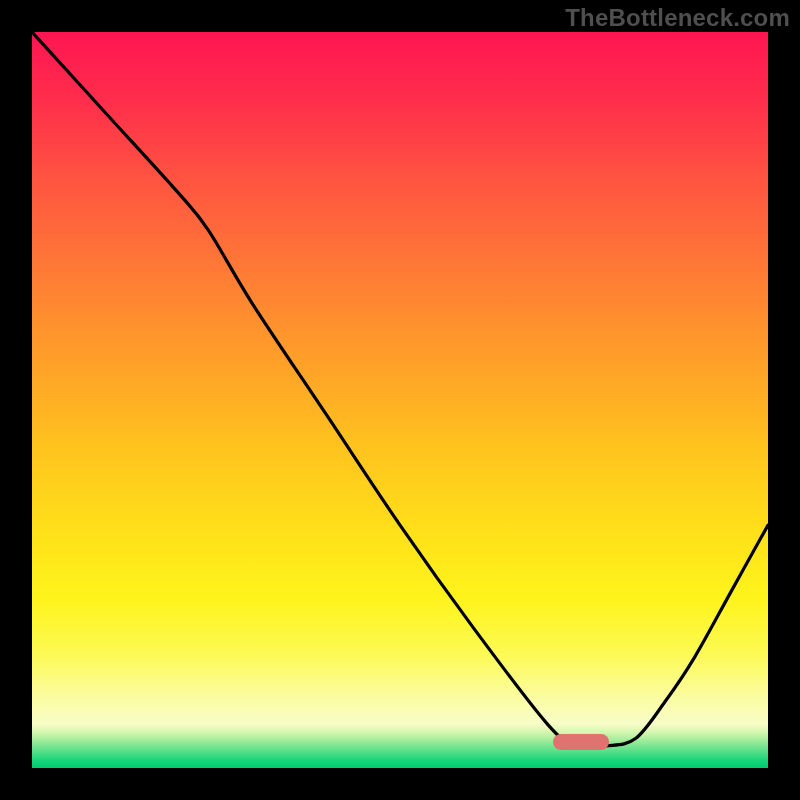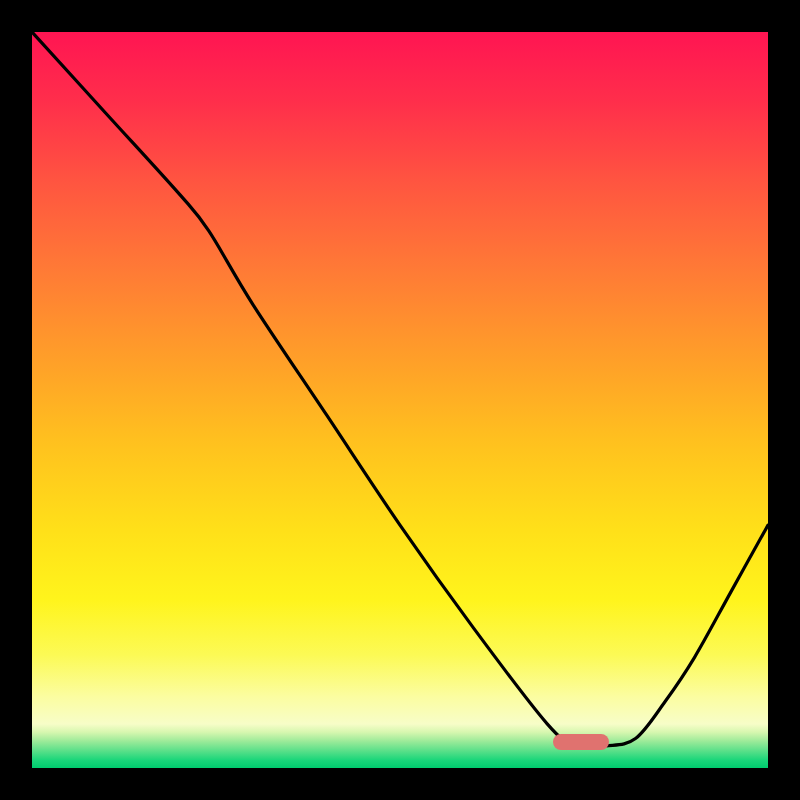--- a/index.html
+++ b/index.html
@@ -88,20 +88,21 @@
     background: #e0726f;
     border-radius: 8px;
     z-index: 3;
   }
 </style>
 </head>
 <body>
 
 <div class="frame">
 
+  <div class="watermark">TheBottleneck.com</div>
 
   <div class="plot-area">
     <div class="gradient">
       <div class="top-grad"></div>
       <div class="bottom-grad"></div>
     </div>
 
     <svg class="curve" viewBox="0 0 736 736" preserveAspectRatio="none">
       <path id="curve-path" fill="none" stroke="#000000" stroke-width="3.2" stroke-linejoin="round" stroke-linecap="round" d="M 0.00 0.00 C 12.27 13.49, 49.07 53.97, 73.60 80.96 C 98.13 107.95, 130.03 142.29, 147.20 161.92 C 164.37 181.55, 164.37 180.32, 176.64 198.72 C 188.91 217.12, 201.17 241.65, 220.80 272.32 C 240.43 302.99, 269.87 345.92, 294.40 382.72 C 318.93 419.52, 343.47 457.55, 368.00 493.12 C 392.53 528.69, 417.07 563.04, 441.60 596.16 C 466.13 629.28, 498.03 672.21, 515.20 691.84 C 532.37 711.47, 534.83 710.24, 544.64 713.92 C 554.45 717.60, 564.27 715.15, 574.08 713.92 C 583.89 712.69, 593.71 713.92, 603.52 706.56 C 613.33 699.20, 623.15 683.25, 632.96 669.76 C 642.77 656.27, 651.36 644.00, 662.40 625.60 C 673.44 607.20, 686.93 581.44, 699.20 559.36 C 711.47 537.28, 729.87 504.16, 736.00 493.12"></path>
     </svg>

